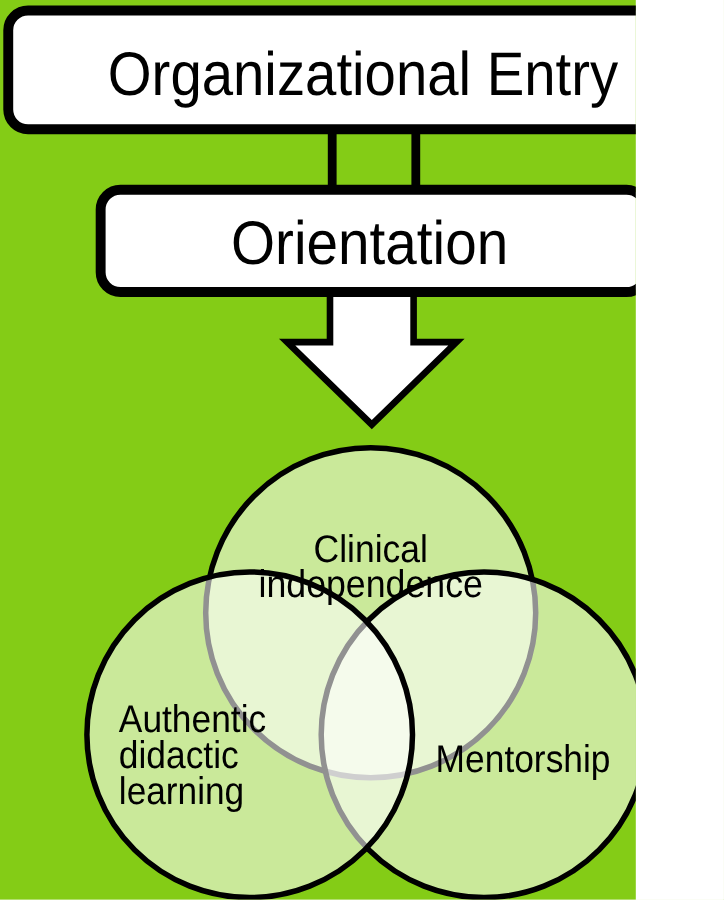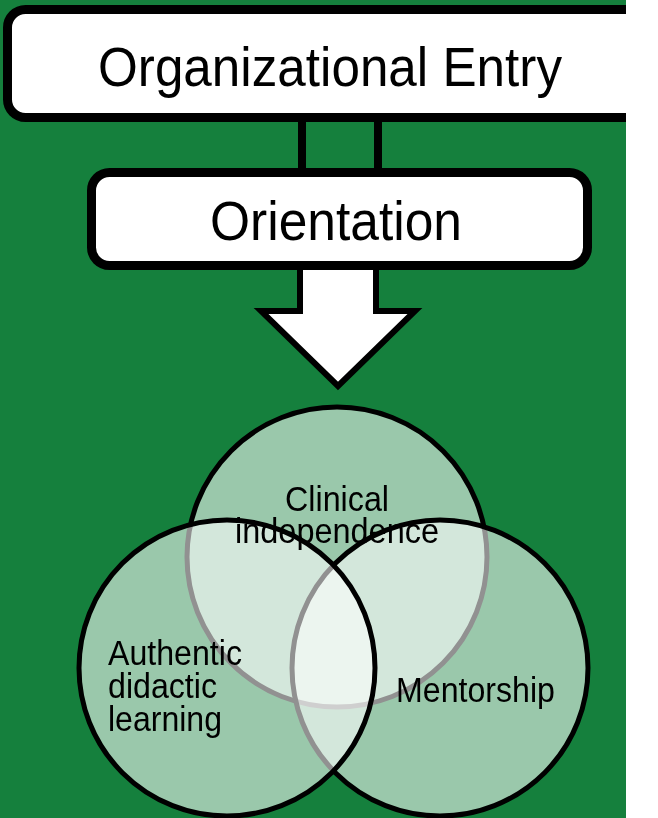--- a/index.html
+++ b/index.html
@@ -2,23 +2,23 @@
 <html><head>
 <meta charset="utf-8">
 <style>
   html, body {
     margin: 0;
     padding: 0;
     background: #ffffff;
   }
   .stage {
     position: relative;
-    width: 626px;
+    width: 578px;
     height: 818px;
-    background: #15803d;
+    background: #84cc16;
     overflow: hidden;
   }
   svg text {
     font-family: "Liberation Sans", "DejaVu Sans", sans-serif;
     fill: #000000;
   }
   .box-label { font-size: 56px; }
   .venn-label { font-size: 35px; }
 </style>
 </head>

